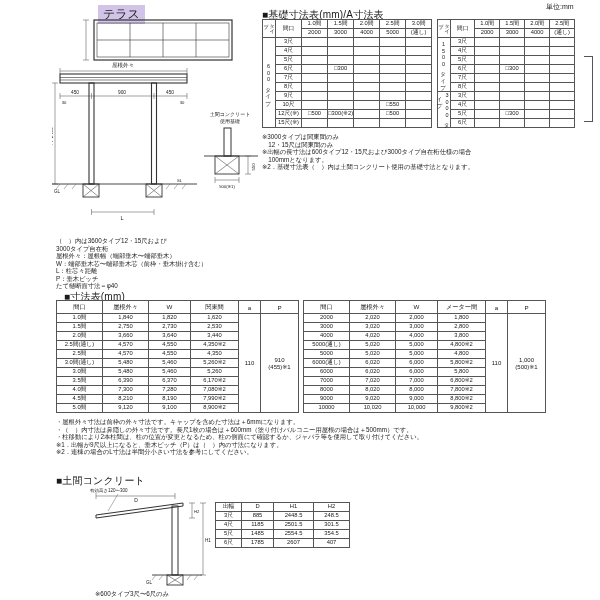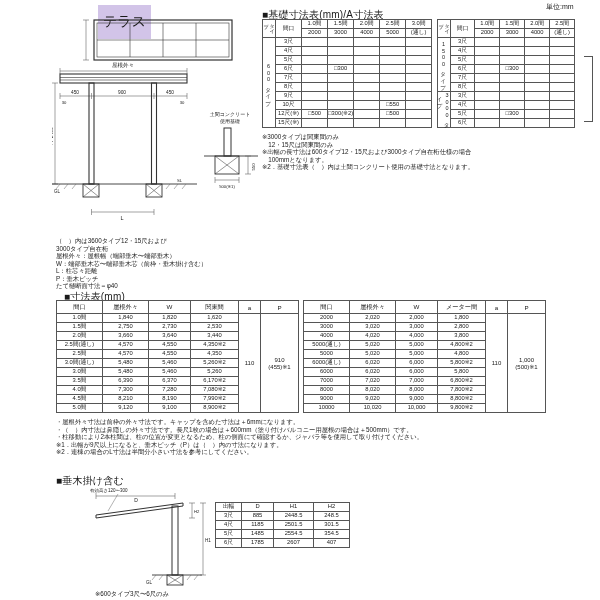--- a/index.html
+++ b/index.html
@@ -3,21 +3,21 @@
 <meta charset="utf-8">
 <style>
   * { margin:0; padding:0; box-sizing:border-box; }
   html,body { background:#ffffff; }
   body { font-family:"Liberation Sans","DejaVu Sans",sans-serif; color:#1a1a1a; }
   .sheet { position:relative; width:600px; height:600px; background:#ffffff; overflow:hidden; }
   .abs { position:absolute; }
   .title { font-size:10px; font-weight:normal; letter-spacing:.2px; }
   .note { font-size:6.3px; line-height:1.2; }
   .unit { font-size:7px; }
-  .tag { background:#d2c4e8; font-size:14px; padding:8px 5px; }
+  .tag { background:#d2c4e8; font-size:12px; padding:1px 5px; }
   table { border-collapse:collapse; table-layout:fixed; }
   .t th,.t td { border:1px solid #555; font-size:5.8px; font-weight:normal; text-align:center;
                 padding:0; height:9px; line-height:1; white-space:nowrap; overflow:hidden; background:#fff; }
   .dims .t th { height:13px; font-size:6.2px; }
   .flexrow { display:flex; align-items:stretch; }
   .typecol { display:flex; flex-direction:column; border:1px solid #555; border-right:none; width:13px; }
   .typehead { height:18px; border-bottom:1px solid #555; display:flex; align-items:center; justify-content:center;
               writing-mode:vertical-rl; text-orientation:upright; font-size:5px; }
   .vlabel { writing-mode:vertical-rl; text-orientation:upright; display:flex; align-items:center; justify-content:center;
             font-size:5.5px; letter-spacing:.5px; }
@@ -584,21 +584,21 @@
   </div>
 
   <div class="abs note" style="left:56px;top:418px;width:522px">
       <div>・屋根外々寸法は前枠の外々寸法です。キャップを含めた寸法は＋6mmになります。</div>
       <div>・（　）内寸法は鼻隠しの外々寸法です。長尺1枚の場合は＋600mm（塗り付けバルコニー用屋根の場合は＋500mm）です。</div>
       <div>・柱移動により2本柱間は、柱の位置が変更となるため、柱の側面にて確認するか、ジャバラ等を使用して取り付けてください。</div>
       <div>※1．出幅が9尺以上になると、垂木ピッチ（P）は（　）内の寸法になります。</div>
       <div>※2．連棟の場合のL寸法は半間分小さい寸法を参考にしてください。</div>
     </div>
 
-  <div class="abs title" style="left:56px;top:474px">■垂木掛け含む</div>
+  <div class="abs title" style="left:56px;top:474px">■土間コンクリート</div>
 
   <svg class="abs" style="left:88px;top:487px" width="125" height="100" viewBox="0 0 125 100">
     <text x="2" y="5" font-size="4.5">有効高さ120〜300</text>
     <line x1="30" y1="7" x2="20" y2="24" stroke="#666" stroke-width="0.5"></line>
 
     <g stroke="#666" stroke-width="0.6">
       <line x1="8" y1="9" x2="87" y2="9"></line>
         <line x1="8" y1="6" x2="8" y2="12"></line>
         <line x1="87" y1="6" x2="87" y2="12"></line>
     </g>

